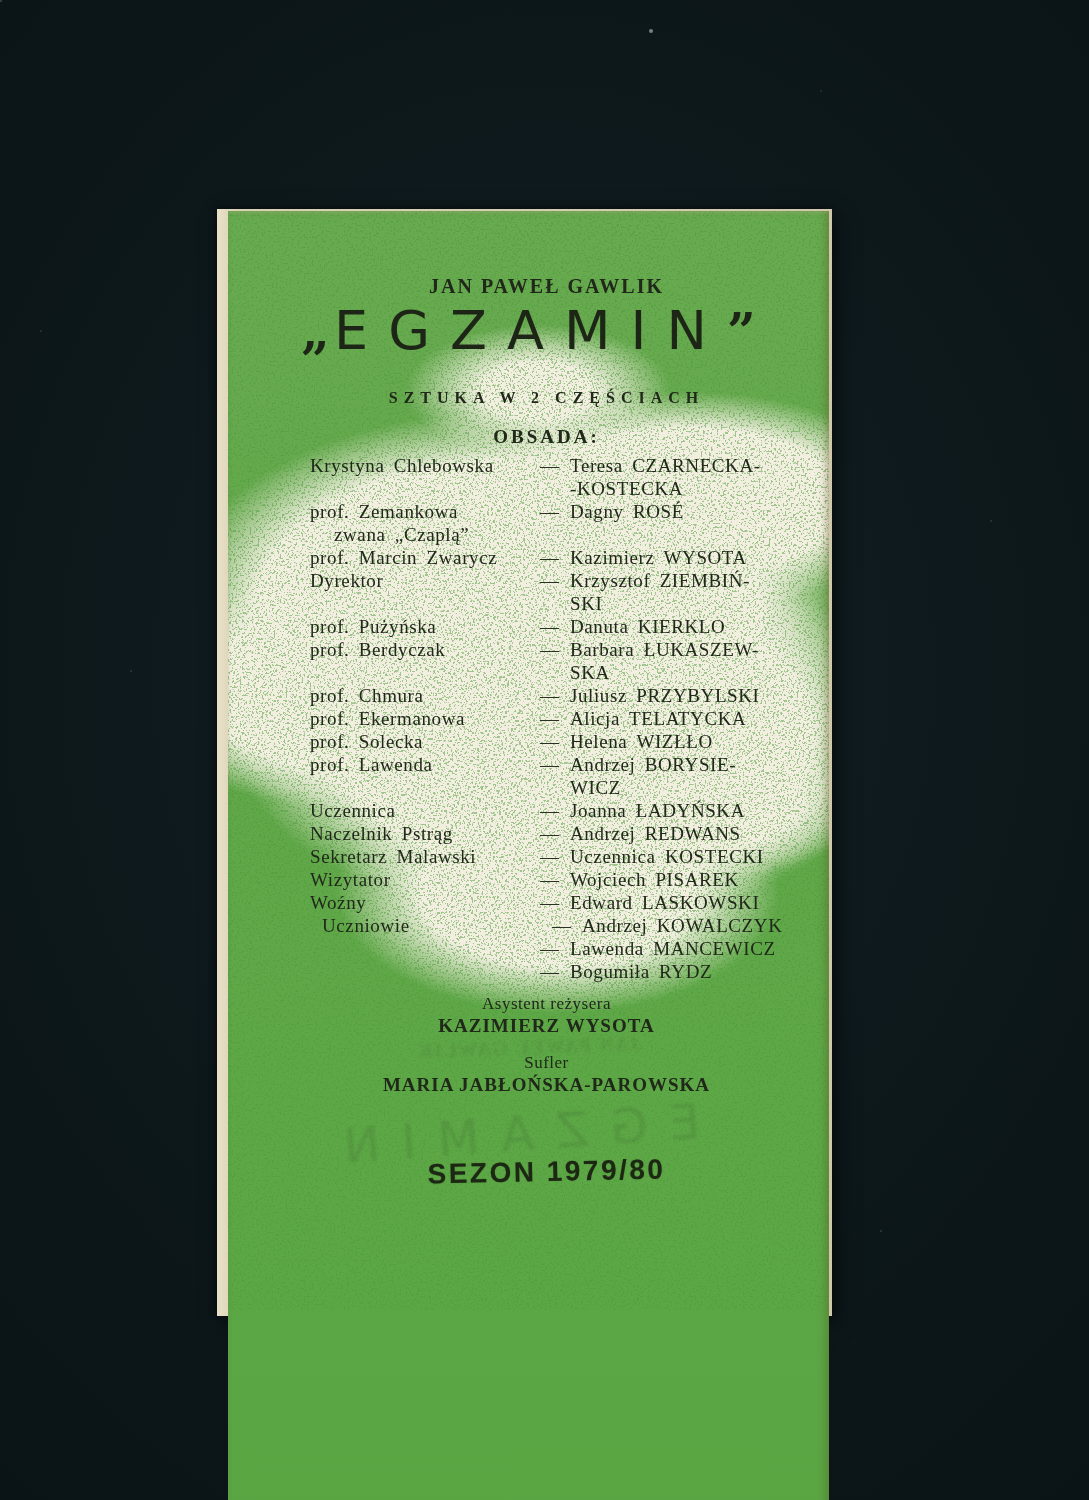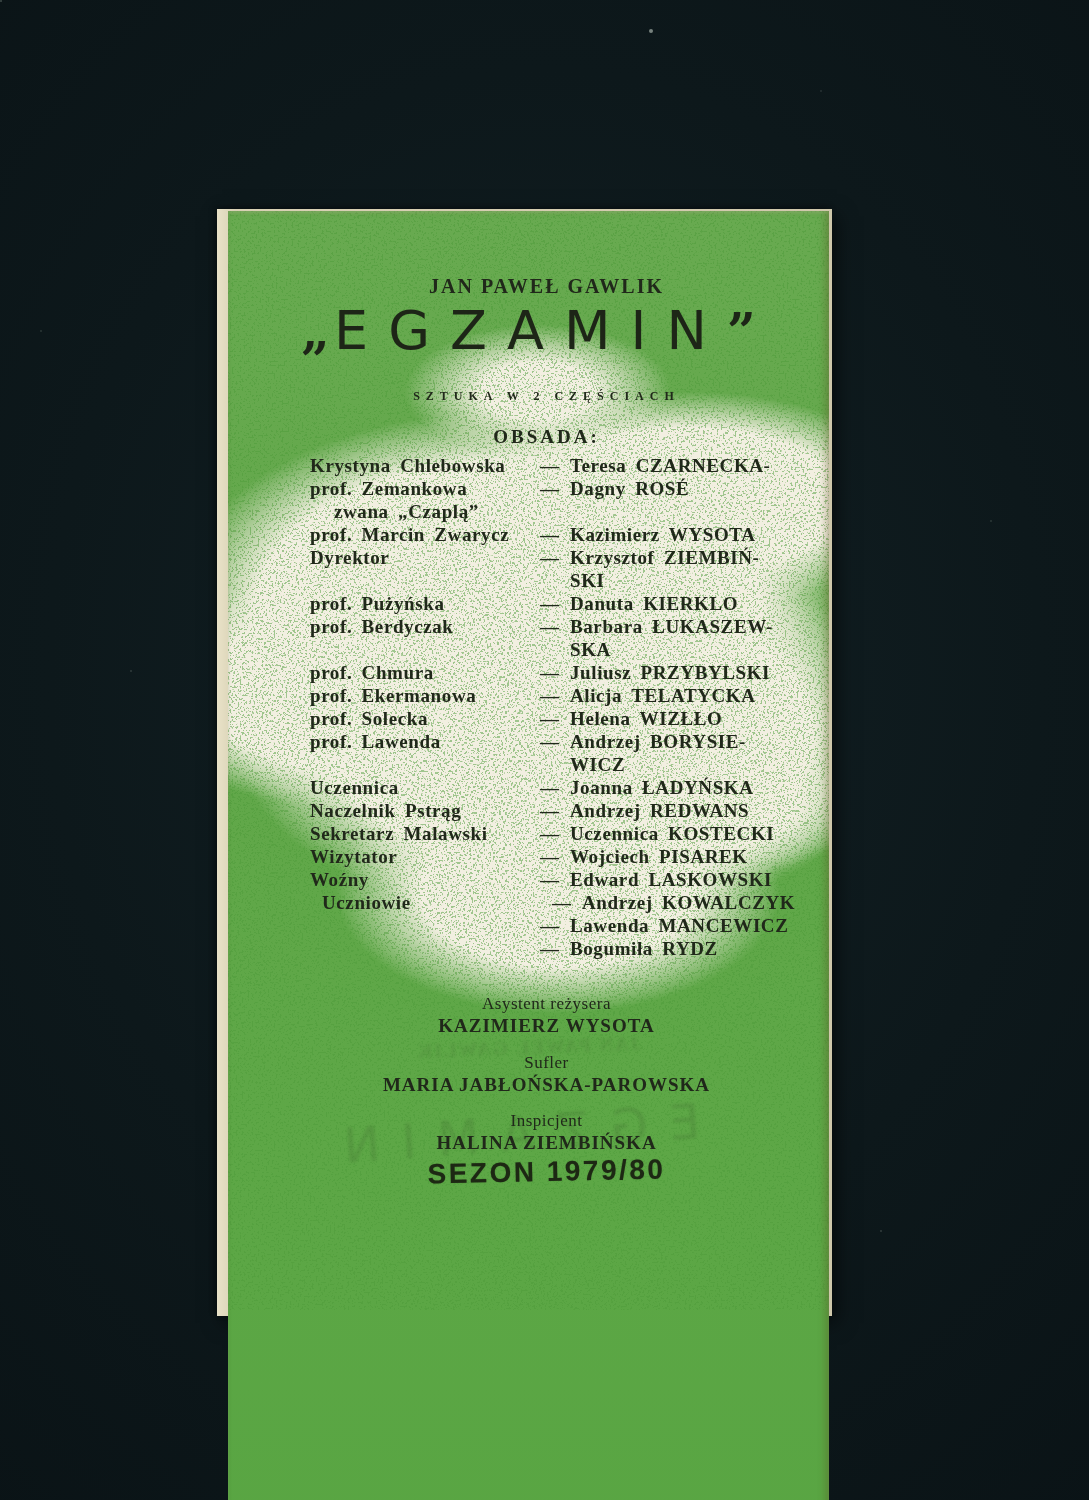--- a/index.html
+++ b/index.html
@@ -45,24 +45,24 @@
   .ghost-author{left:130px;top:826px;width:340px;font-weight:bold;font-size:19px;letter-spacing:2px;
     opacity:.11;filter:blur(1.6px);transform:scaleX(-1) rotate(2deg);text-align:center;}
   .content{position:absolute;inset:0;color:#20281a;}
   .author{position:absolute;top:64px;left:36px;right:0;text-align:center;
     font-size:20px;font-weight:bold;letter-spacing:2px;}
   .title-row{position:absolute;top:88px;left:0;right:0;text-align:center;
     font-family:"DejaVu Sans",sans-serif;font-size:54px;font-weight:400;color:#1d2517;white-space:nowrap;}
   .title-row .q{font-family:"DejaVu Serif",serif;font-weight:bold;font-size:50px;}
   .title-row .t{letter-spacing:20px;margin-left:4px;}
   .subtitle{position:absolute;top:178px;left:36px;right:0;text-align:center;
-    font-size:12px;font-weight:bold;letter-spacing:6px;}
+    font-size:16px;font-weight:bold;letter-spacing:6px;}
   .obsada{position:absolute;top:215px;left:36px;right:0;text-align:center;
     font-size:19px;font-weight:bold;letter-spacing:3px;}
-  .cast{position:absolute;top:243px;left:82px;right:6px;font-size:19px;font-weight:bold;
+  .cast{position:absolute;top:243px;left:82px;right:6px;font-size:19px;font-weight:normal;
     letter-spacing:.6px;word-spacing:4px;}
   .crow{display:flex;line-height:23px;white-space:nowrap;}
   .crow .role{width:230px;flex:none;}
   .crow .dash{width:30px;flex:none;}
   .crow .actor{flex:1;}
   .role.ind1{padding-left:24px;}
   .role.ind2{padding-left:12px;}
   .credit{position:absolute;left:36px;right:0;text-align:center;}
   .credit .clabel{font-size:17px;line-height:20px;letter-spacing:.5px;}
   .credit .cname{font-size:19px;font-weight:bold;line-height:23px;letter-spacing:1px;}
@@ -102,20 +102,25 @@
     <div class="subtitle">SZTUKA W 2 CZĘŚCIACH</div>
     <div class="obsada">OBSADA:</div>
 
     <div class="cast">
       <div class="crow">
           <span class="role">Krystyna Chlebowska</span>
           <span class="dash">—</span>
           <span class="actor">Teresa CZARNECKA-</span>
         </div>
       <div class="crow">
+          <span class="role"></span>
+          <span class="dash"></span>
+          <span class="actor">-KOSTECKA</span>
+        </div>
+      <div class="crow">
           <span class="role">prof. Zemankowa</span>
           <span class="dash">—</span>
           <span class="actor">Dagny ROSÉ</span>
         </div>
       <div class="crow">
           <span class="role ind1">zwana „Czaplą”</span>
           <span class="dash"></span>
           <span class="actor"></span>
         </div>
       <div class="crow">
@@ -216,20 +221,16 @@
     </div>
 
     <div class="credit c1">
       <div class="clabel">Asystent reżysera</div>
       <div class="cname">KAZIMIERZ WYSOTA</div>
     </div>
     <div class="credit c2">
       <div class="clabel">Sufler</div>
       <div class="cname">MARIA JABŁOŃSKA-PAROWSKA</div>
     </div>
-    <div class="credit c3">
-      <div class="clabel">Inspicjent</div>
-      <div class="cname">HALINA ZIEMBIŃSKA</div>
-    </div>
 
     <div class="stamp">SEZON 1979/80</div>
   </div>
 </div>
 
 </body></html>

